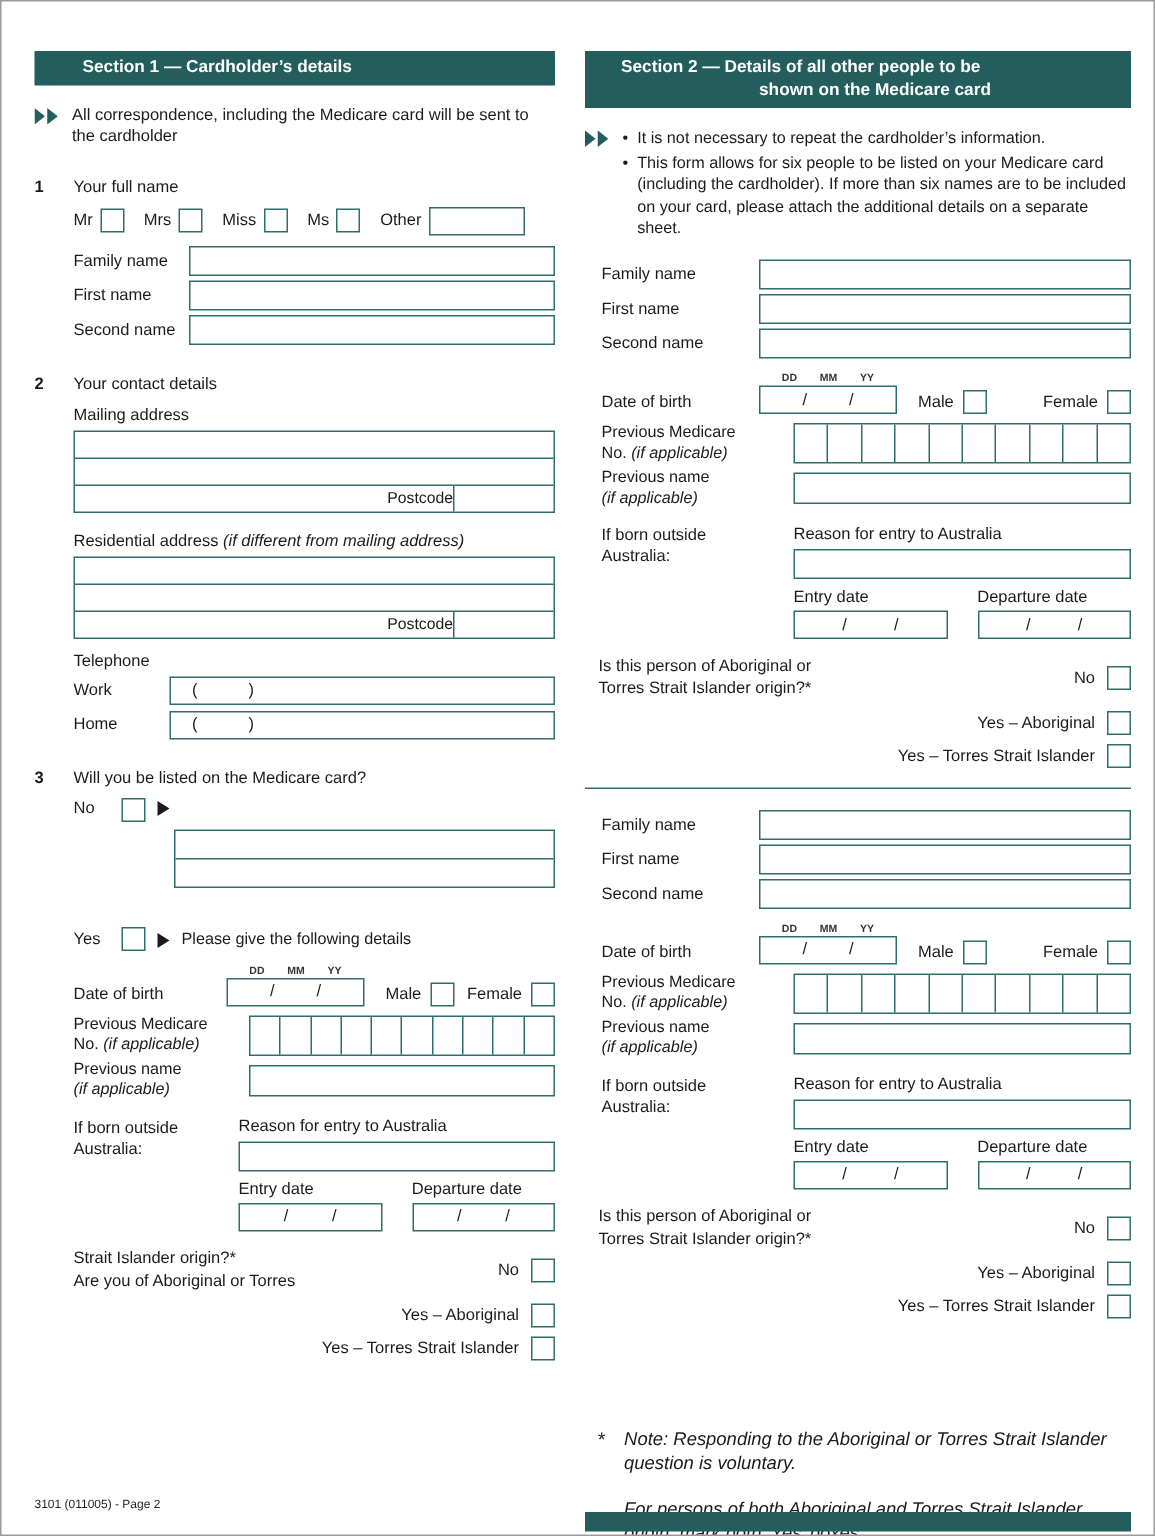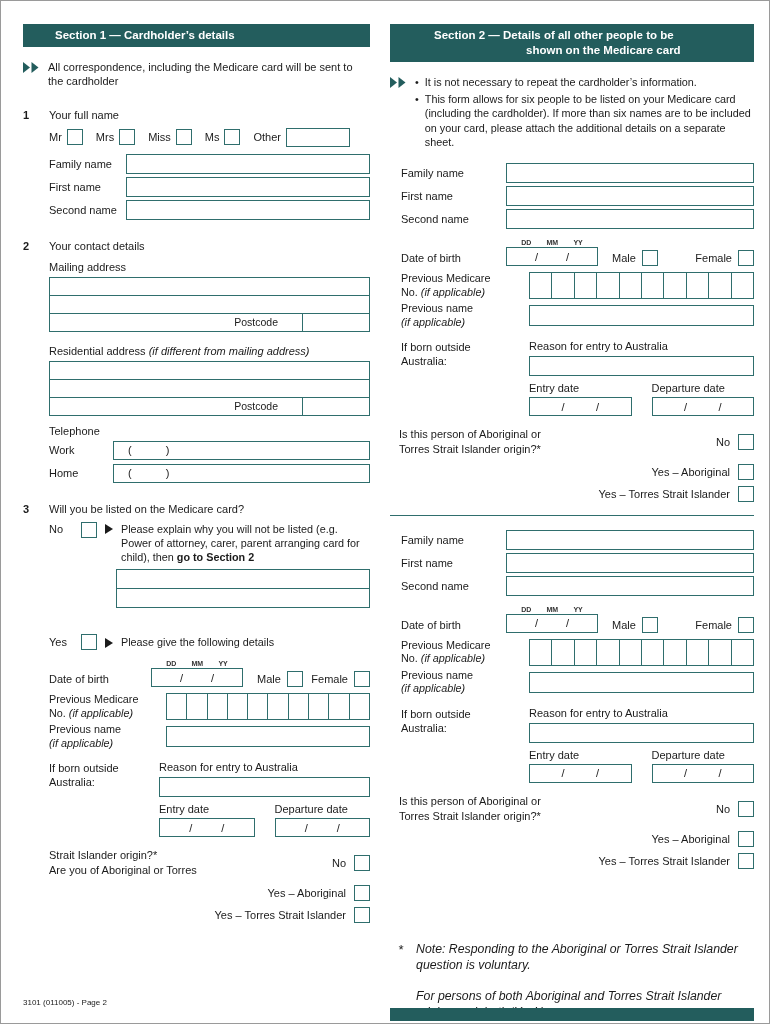--- a/index.html
+++ b/index.html
@@ -2,28 +2,28 @@
 <html><head>
 <meta charset="utf-8">
 <style>
   html,body{margin:0;padding:0}
   body{
     width:770px;height:1024px;
     font-family:"Liberation Sans",sans-serif;
     background:#fff;color:#1b1b1b;
   }
   .page{position:relative;width:768px;height:1022px;border:1px solid #9a9a9a;background:#fff;overflow:hidden}
-  .col{position:absolute;top:23px}
+  .col{position:absolute;top:33px}
   .col-left{left:22px;width:347px}
   .col-right{left:389px;width:364px}
 
   
   .sec-header{background:#235d5d;color:#fff;font-weight:bold;font-size:11.5px;line-height:1.3;padding:4px 6px}
   .sec-header.one{padding-left:32px}
-  .sec-header.two{padding-left:44px}
+  .sec-header.two{padding-left:24px}
   .hl2{padding-left:92px}
 
   
   .note{display:flex;gap:8px;font-size:11px;line-height:1.32;margin-top:13px}
   .darr{flex:none;margin-top:2px}
   .grow{flex:1;min-width:0}
   .bullet{display:flex;gap:6px;font-size:10.8px;line-height:1.32}
   .bullet+.bullet{margin-top:3px}
   .bdot{flex:none}
 
@@ -50,21 +50,21 @@
   
   .frow{display:flex;align-items:center;margin-top:3px}
   .nl{font-size:11px;flex:none}
   .col-left .nl{width:77px}
   .col-right .nl{width:116px;padding-left:11px;box-sizing:border-box}
 
   
   .addr{margin-top:4px}
   .addr .line{height:17px;border-bottom:1px solid #2f6e6d}
   .pcrow{height:17px;display:flex;align-items:center;justify-content:flex-end}
-  .pclabel{font-size:10.5px;margin-right:24px}
+  .pclabel{font-size:10.5px;margin-right:0}
   .pcbox{width:66px;height:17px;border-left:1px solid #2f6e6d}
 
   
   .telrow{display:flex;align-items:center;margin-top:4px}
   .tel-lbl{width:64px;font-size:11px;flex:none}
   .telbox{flex:1;height:17px;display:flex;align-items:center;padding-left:14px;gap:34px;font-size:11px}
 
   
   .nyrow{display:flex;gap:8px;margin-top:7px;font-size:10.8px;line-height:1.3;align-items:flex-start}
   .ny-lbl{font-size:11px;width:24px;flex:none}
@@ -231,23 +231,20 @@
 
     <div class="qrow">
       <div class="qnum">3</div>
       <div class="qbody">
         <div class="qtitle">Will you be listed on the Medicare card?</div>
 
         <div class="nyrow">
           <span class="ny-lbl">No</span>
           <span class="cb"></span>
           <span class="tri"></span>
-          <div class="ny-text">
-            <span>Please explain why you will not be listed (e.g. Power of attorney, carer, parent arranging card for child), then </span><span class="b">go to Section 2</span>
-          </div>
         </div>
         <div class="bx explain">
           <div class="line"></div>
             <div class="line"></div>
         </div>
 
         <div class="nyrow yes">
           <span class="ny-lbl">Yes</span>
           <span class="cb"></span>
           <span class="tri"></span>

